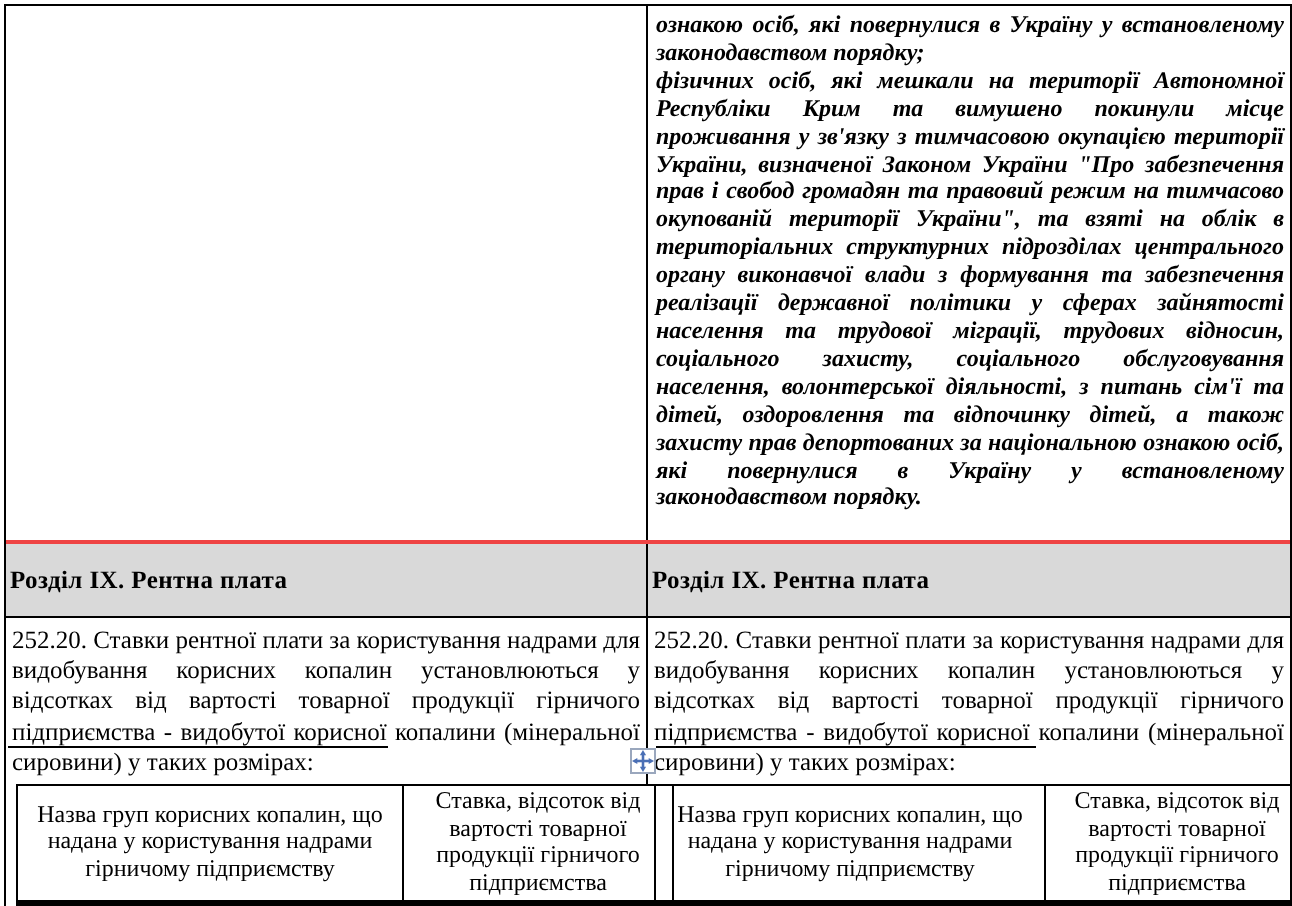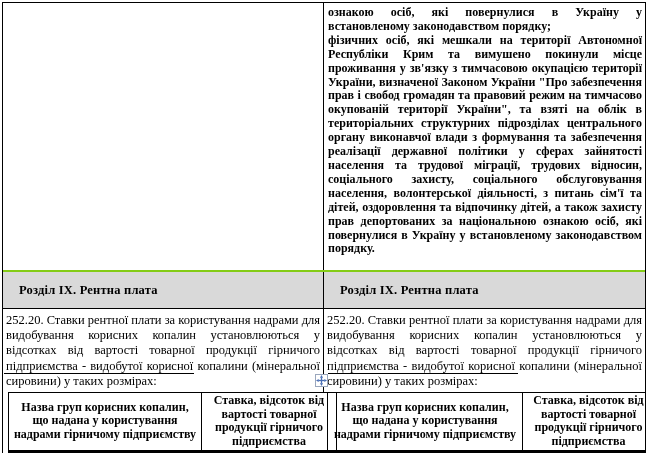--- a/index.html
+++ b/index.html
@@ -7,51 +7,51 @@
     width:646px;height:453px;overflow:hidden;background:#ffffff;
     font-family:"Liberation Serif", serif;color:#000;position:relative;
   }
   .doc{
     position:absolute;left:2px;top:2px;width:642px;height:460px;
     border-left:1px solid #000;border-top:1px solid #000;border-right:1px solid #000;
     box-sizing:content-box;background:#fff;
   }
   .row{display:flex;}
   
-  .row1{height:267px;border-bottom:2px solid #84cc16;}
+  .row1{height:267px;border-bottom:2px solid #ef4444;font-style:italic;}
   .c-left{width:320px;border-right:1px solid #000;flex:none;}
   .c-right{flex:1;min-width:0;}
   .cont-text{
     padding:3px 3px 0 4px;
     font-size:12px;line-height:13.9px;font-weight:bold;
     text-align:justify;
   }
   .cont-text p{margin:0;}
   
   .row2{height:36px;border-bottom:1px solid #000;background:#d9d9d9;}
   .row2 .cell{display:flex;align-items:center;}
-  .sec-title{font-size:12.5px;font-weight:bold;padding-left:16px;letter-spacing:.2px;}
+  .sec-title{font-size:12.5px;font-weight:bold;padding-left:2px;letter-spacing:.2px;}
   
   .row3{flex:1;justify-content:center;}
   .c-left3{width:321px;flex:none;}
   .para-block{
     height:83px;box-sizing:border-box;overflow:hidden;
     padding:4px 3px 0 3px;
     font-size:12.5px;line-height:15.2px;text-align:justify;
   }
   .para-block.bordered{border-right:1px solid #000;}
   .para-block p{margin:0;}
   
   .ntable{
     border-collapse:collapse;table-layout:fixed;
     font-size:12px;line-height:13.5px;text-align:center;
   }
   .ntable td{
     border:1px solid #000;border-bottom:3px solid #000;
-    padding:1px 4px 2px 4px;vertical-align:middle;height:51px;font-weight:bold;
+    padding:1px 4px 2px 4px;vertical-align:middle;height:51px;
   }
   .nt-left{margin-left:5px;width:312px;}
   .nt-left .col1{width:184px;}
   .nt-left .col2{width:126px;}
   .nt-right{margin-left:3px;width:310px;}
   .nt-right .col1{width:186px;}
   .nt-right .col2{width:123px;}
   
   .rev-line{position:absolute;height:1px;background:#000;width:190px;top:370px;}
   .rev-line.l{left:1px;}

